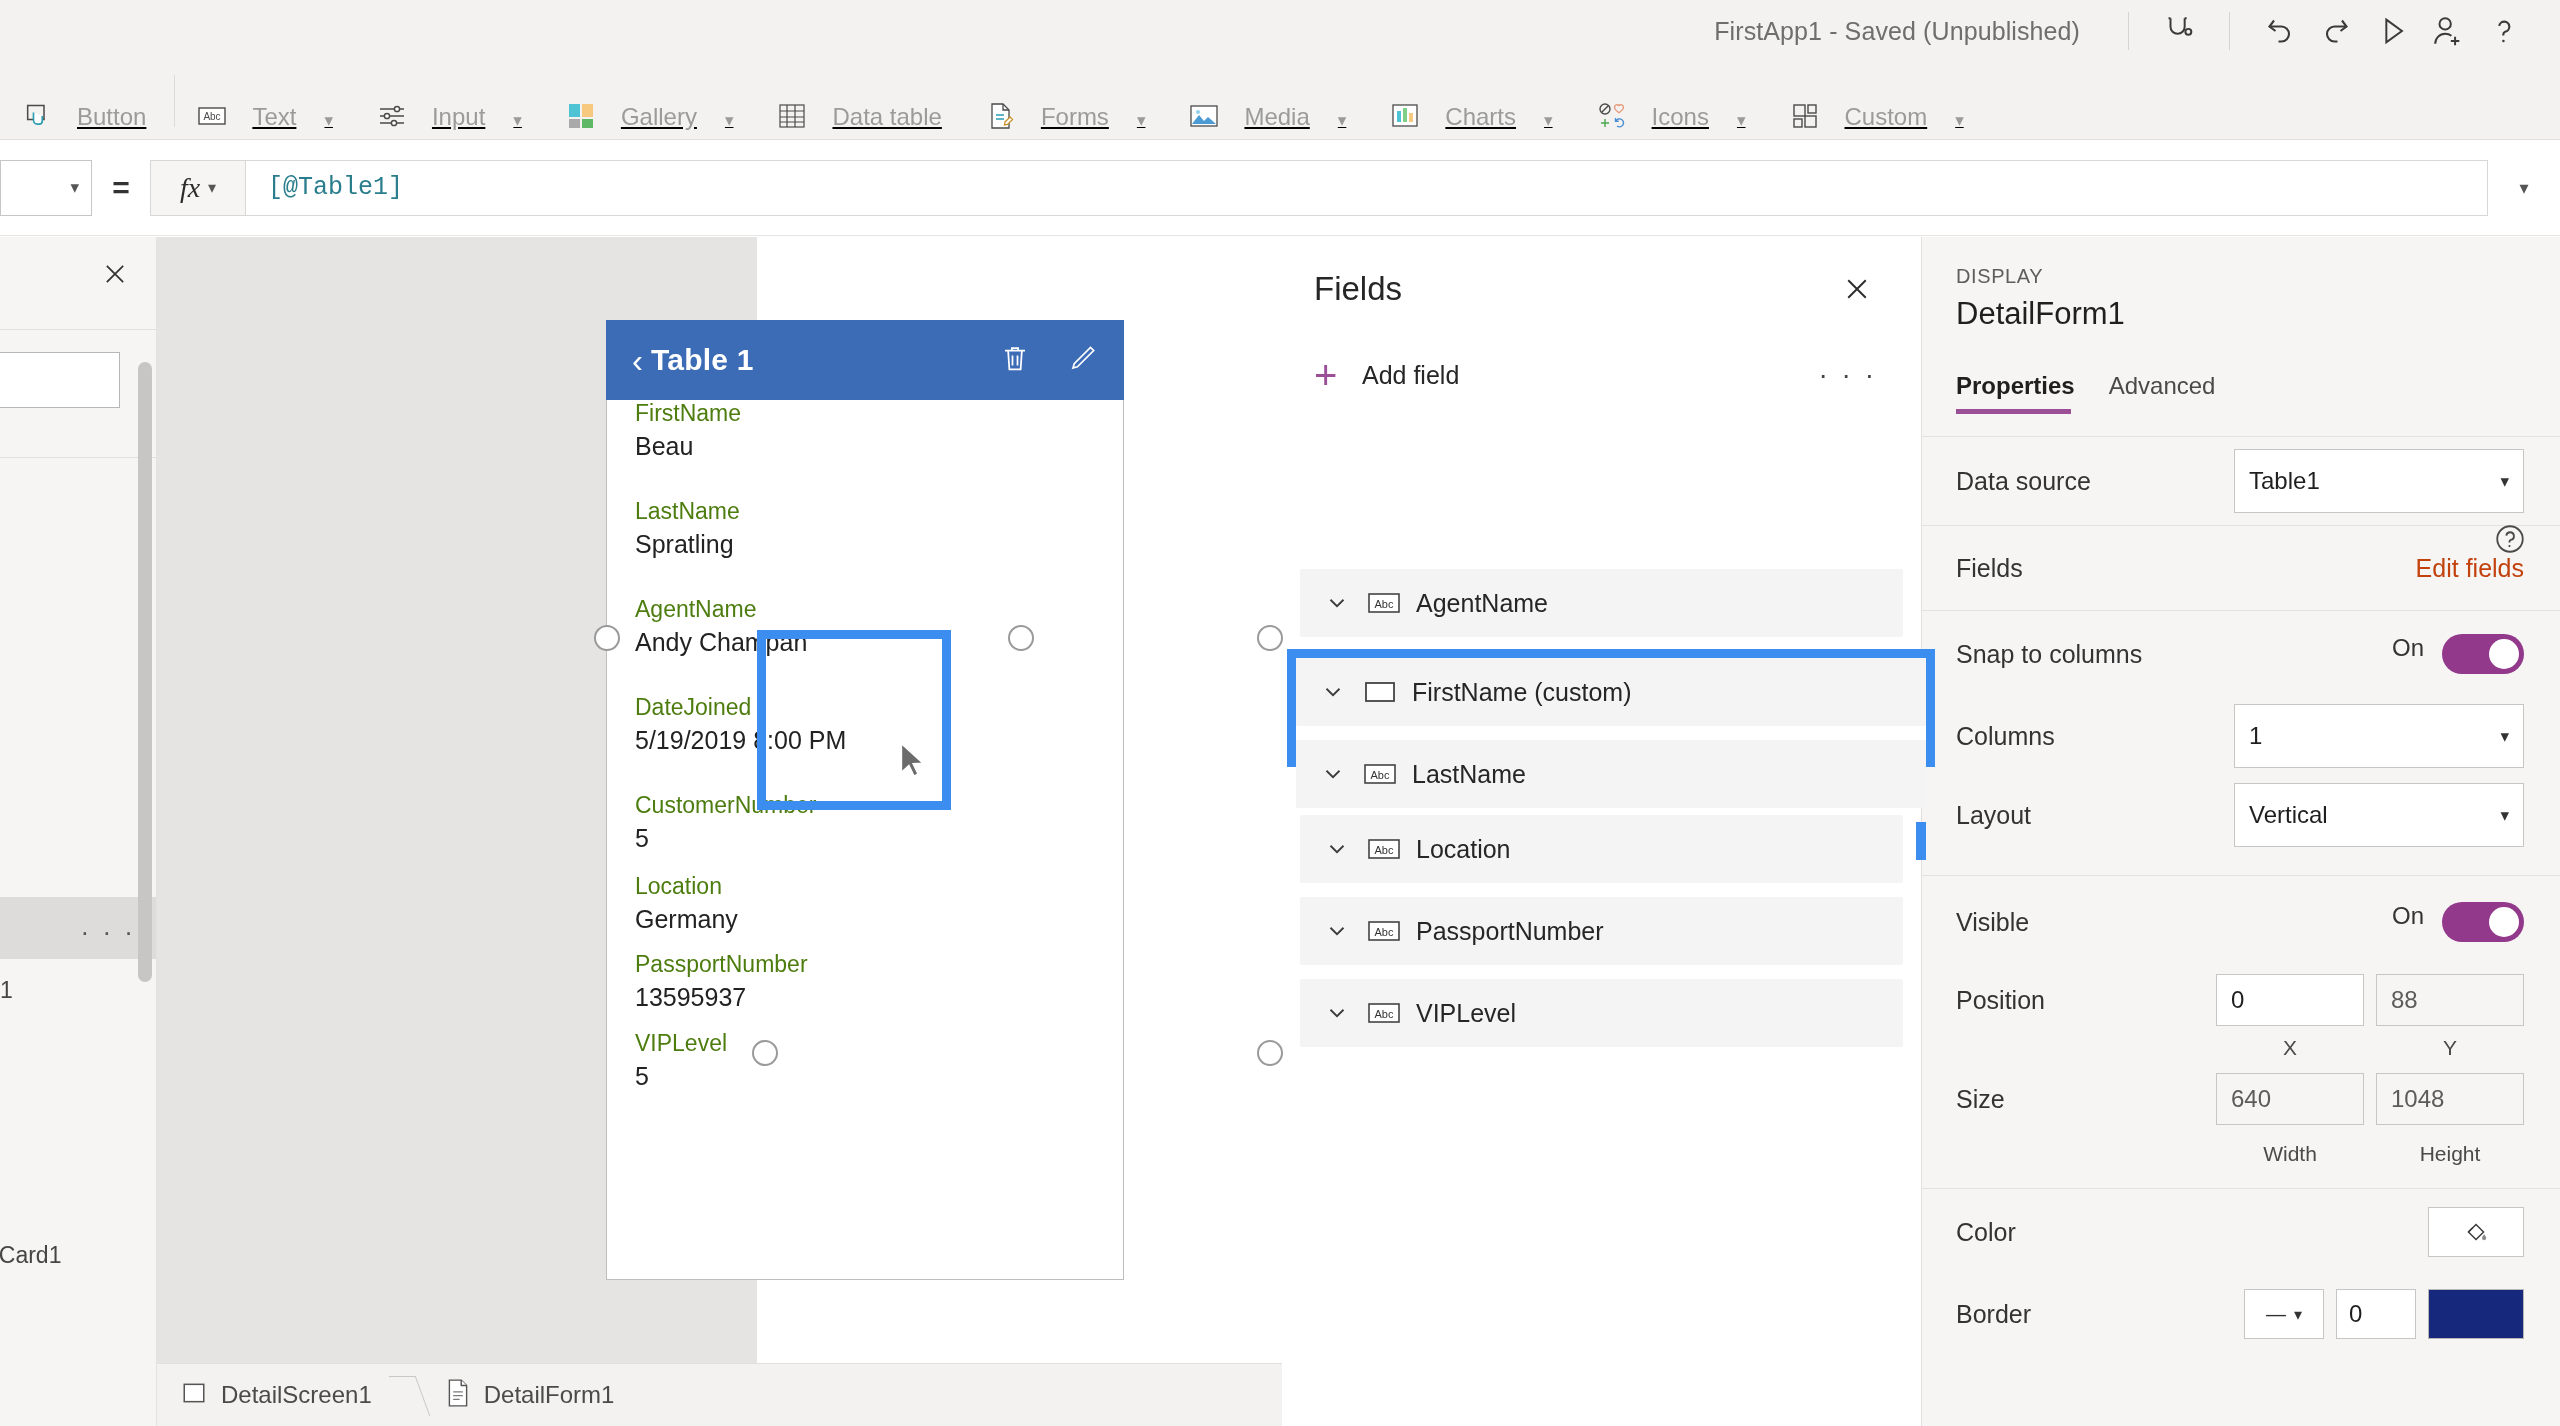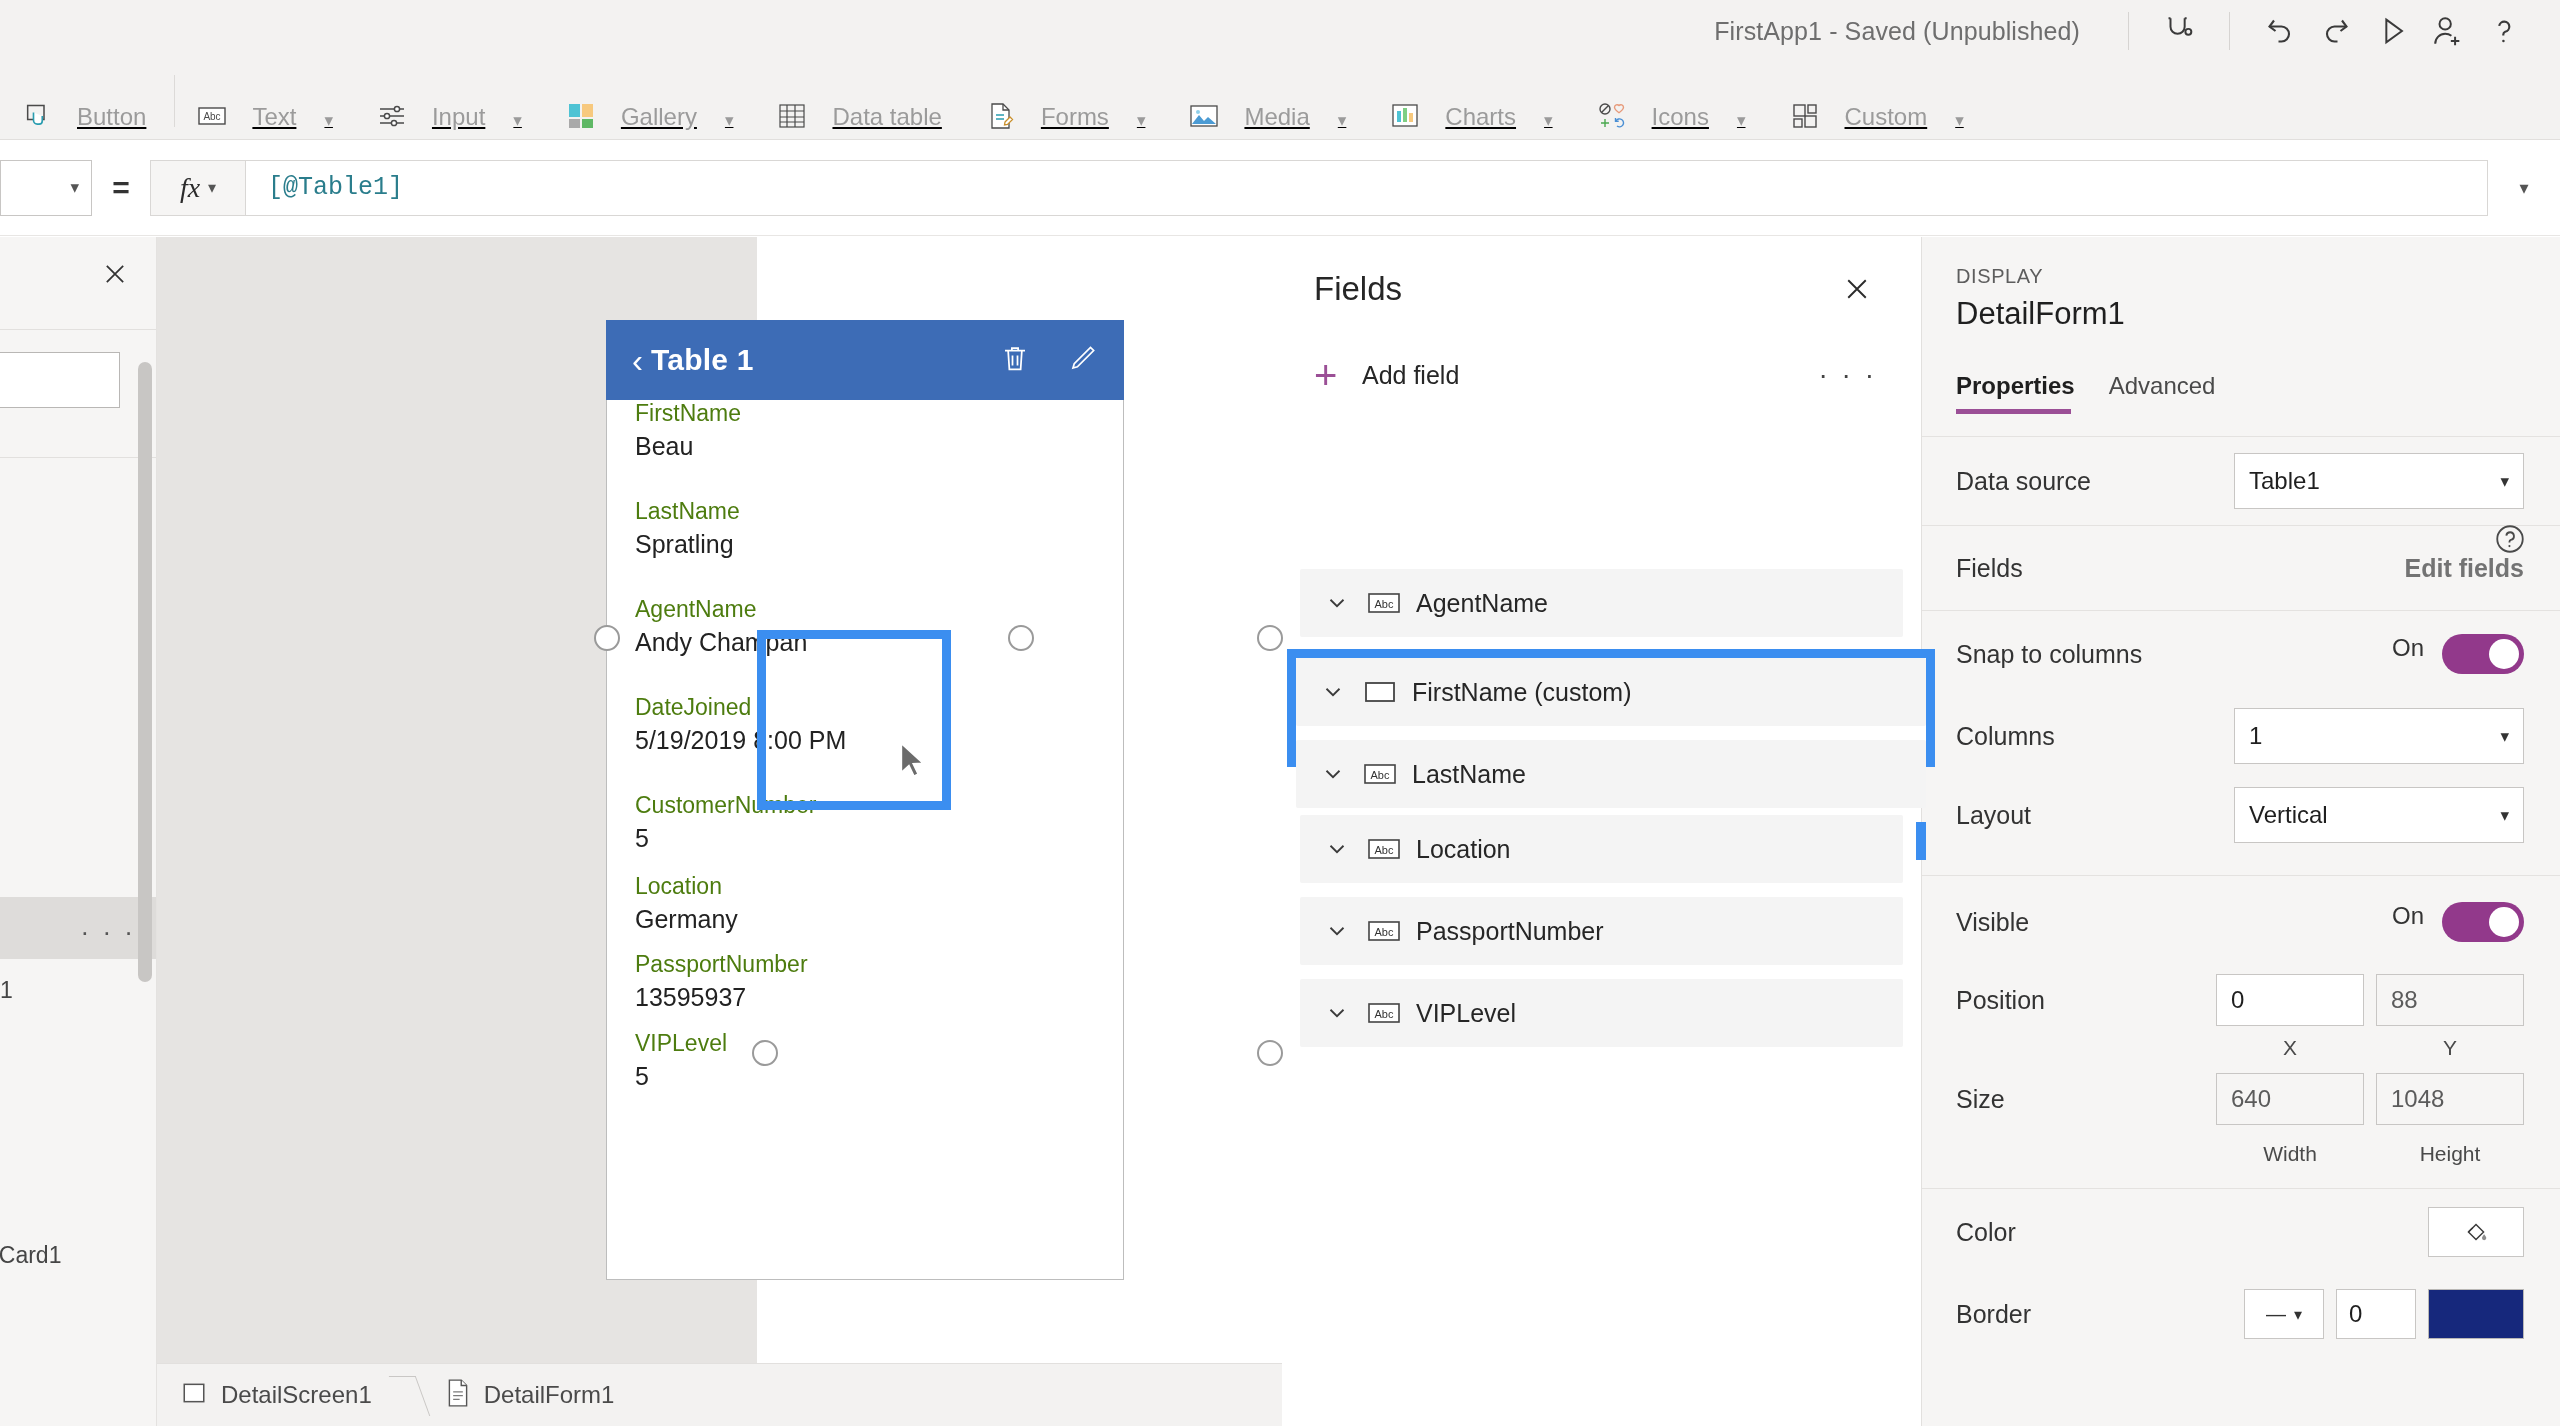--- a/index.html
+++ b/index.html
@@ -201,25 +201,25 @@
   .pp-tab.active:after {
     content:""; position:absolute; left:0; right: 4px; bottom: 0; height: 5px; background: #9b4f96;
   }
   .pp-sec { border-top: 1px solid #e4e2e0; }
   .pp-row {
     display:flex; align-items:center; height: 64px; padding: 0 36px 0 34px;
   }
   .pp-rowlabel { font-size: 25px; color: #333; }
   .pp-right { margin-left: auto; display:flex; align-items:center; }
   .pp-select {
-    width: 290px; height: 56px; background: #fff; border: 1px solid #c8c6c4;
+    width: 290px; height: 64px; background: #fff; border: 1px solid #c8c6c4;
     display:flex; align-items:center; padding: 0 14px; font-size: 24px; color: #1f1f1f;
   }
   .pp-select .chev { margin-left:auto; font-size: 17px; color:#333; }
-  .pp-link { font-size: 25px; color: #737373; font-weight: bold; }
+  .pp-link { font-size: 25px; color: #c2410c; }
   .pp-toggle-wrap { display:flex; align-items:flex-start; gap: 18px; }
   .pp-on { font-size: 24px; color: #333; }
   .toggle {
     width: 82px; height: 40px; border-radius: 20px; background: #92398b; position: relative;
   }
   .toggle .knob {
     position:absolute; right: 5px; top: 5px; width: 30px; height: 30px; border-radius:50%;
     background:#fff;
   }
   .pp-numbox {

